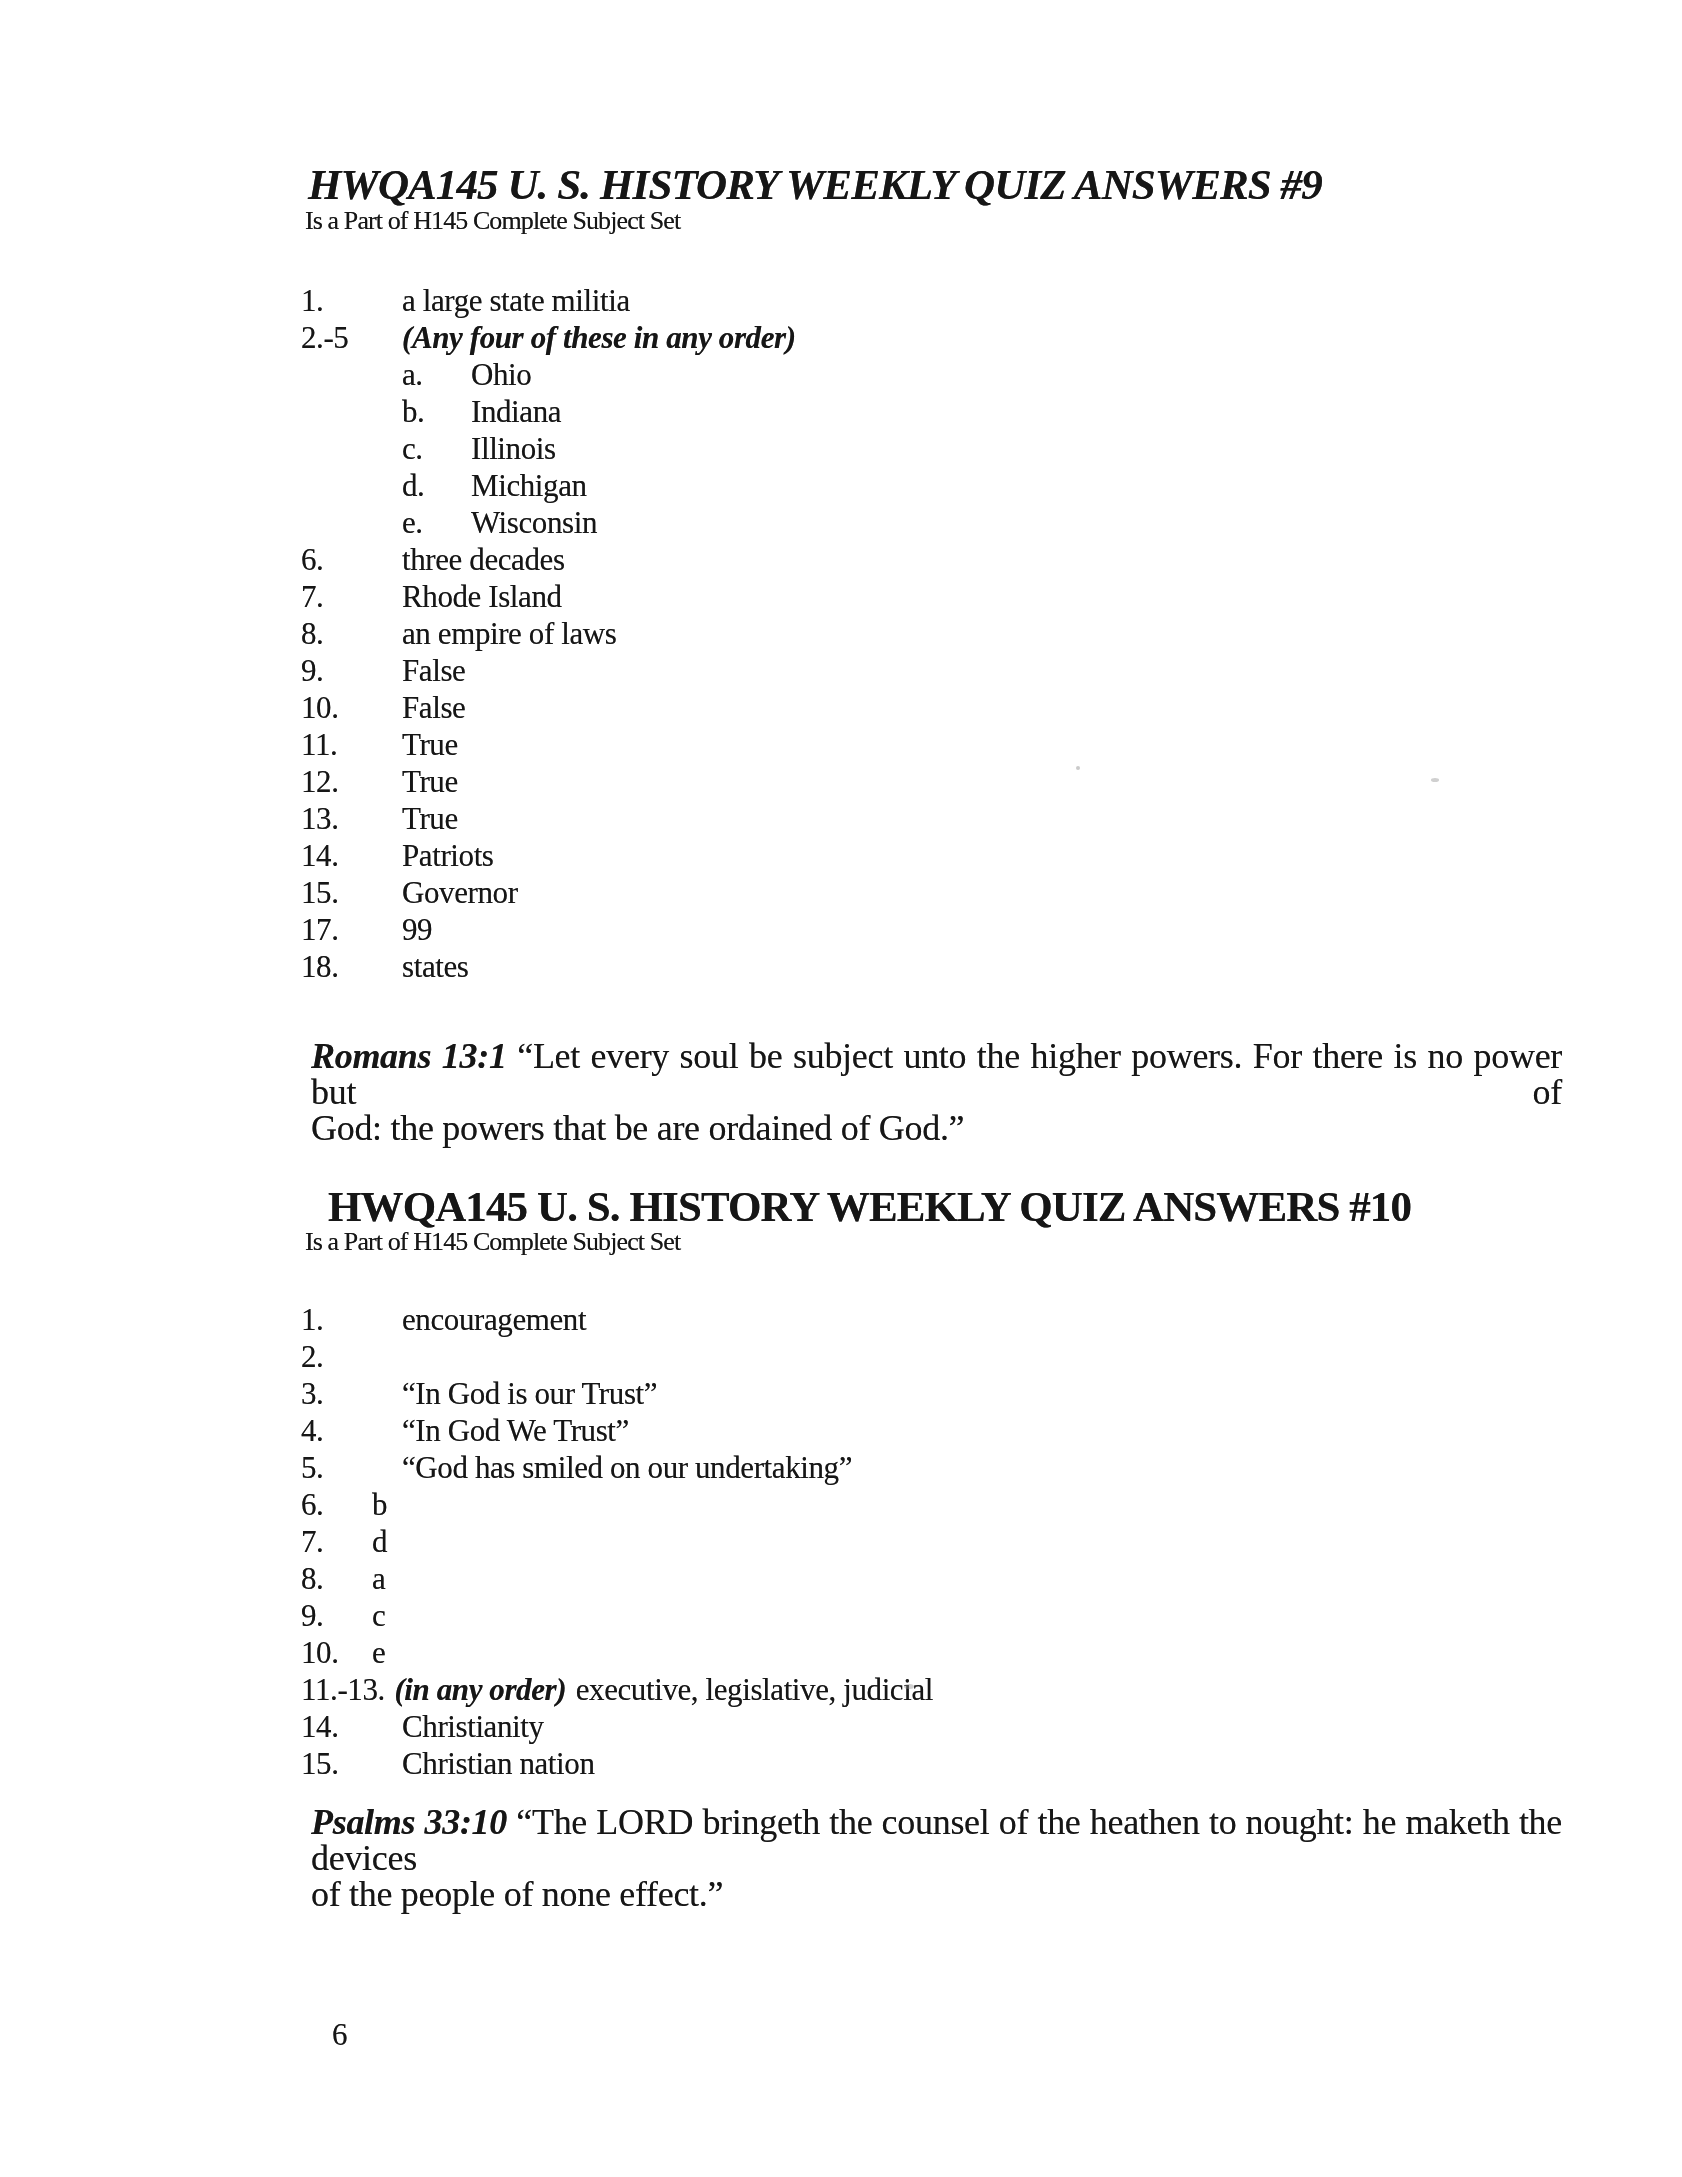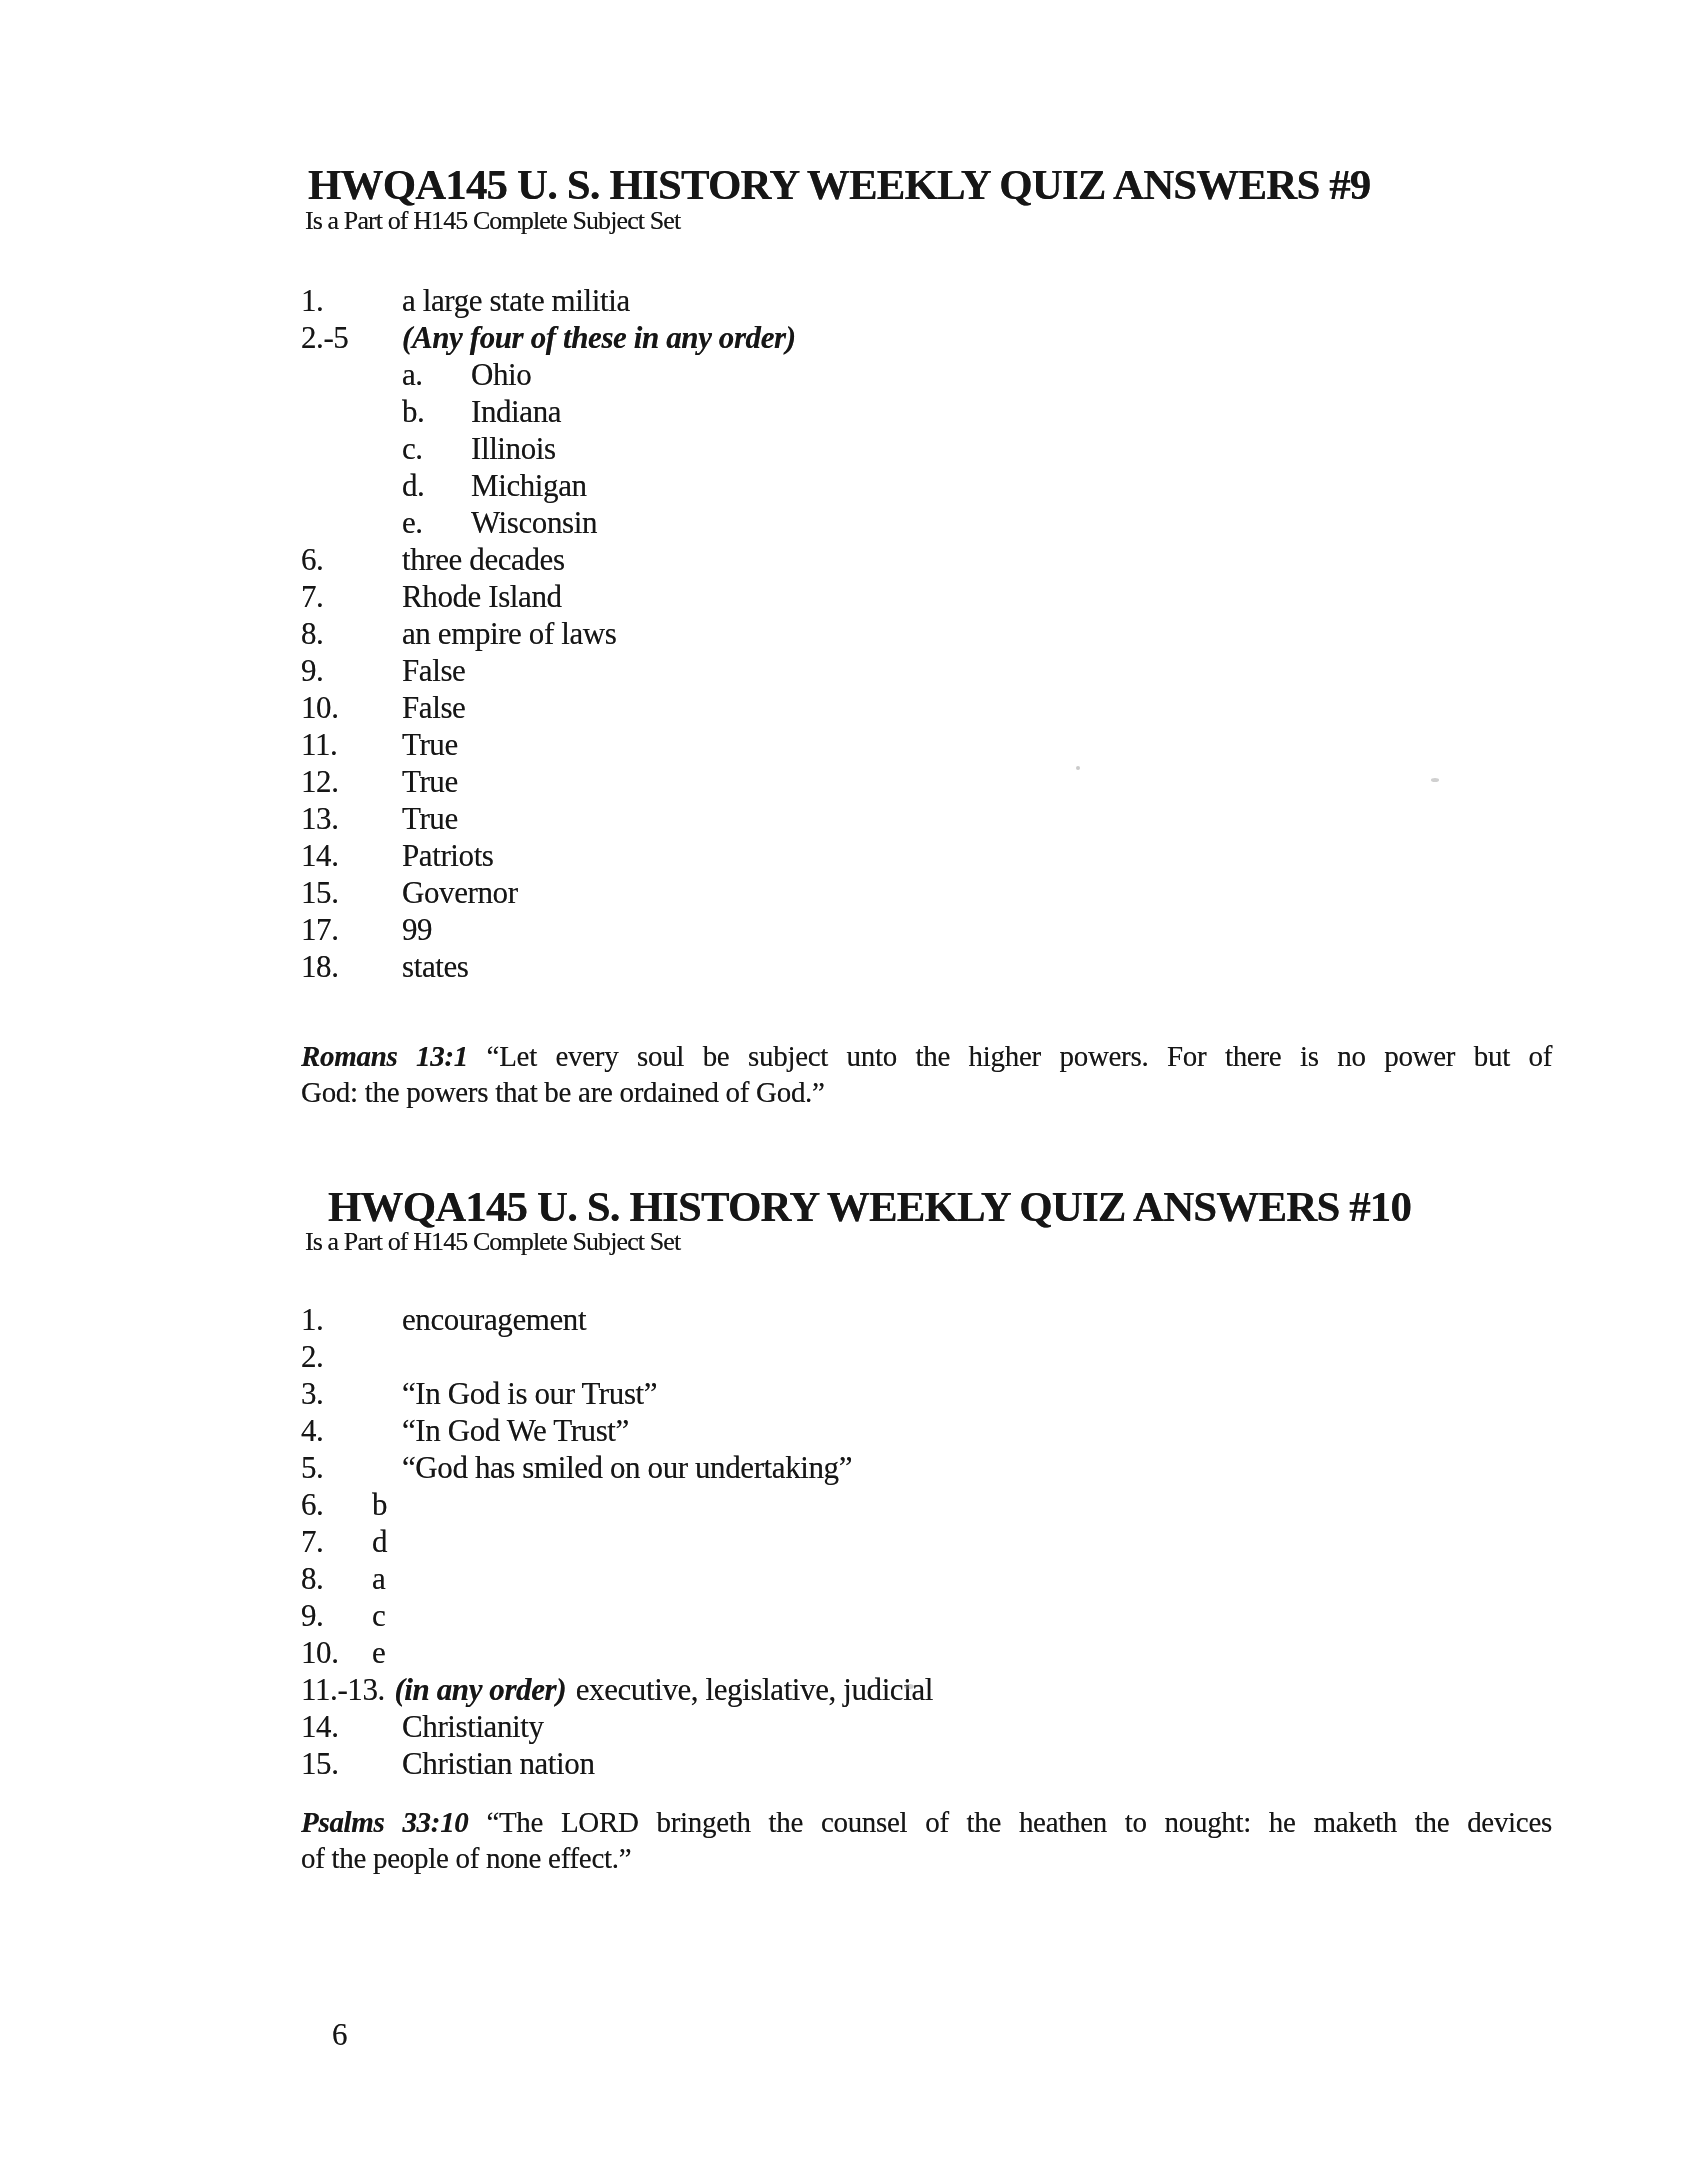--- a/index.html
+++ b/index.html
@@ -1,38 +1,38 @@
 <!DOCTYPE html>
 <html style="font-size:14px"><head>
 <meta charset="utf-8">
 <style>
   html,body{margin:0;padding:0;background:#ffffff;}
   body{width:1683px;height:2177px;position:relative;font-family:"Liberation Serif",serif;color:#161616;}
   .sheet{position:absolute;inset:0;background:#ffffff;overflow:hidden;}
   .t{position:absolute;left:308px;font-size:43px;font-weight:bold;letter-spacing:-0.9px;line-height:1;white-space:nowrap;
      text-shadow:0 0 0.5px rgba(10,10,10,.7);}
-  #title1{top:163px;}
+  #title1{top:163px;font-style:italic;}
   #title2{top:1185px;margin-left:20px;}
   .st{position:absolute;left:305px;font-size:26px;letter-spacing:-0.9px;line-height:1;white-space:nowrap;
       text-shadow:0 0 0.3px rgba(10,10,10,.6);}
   #subtitle1{top:208px;}
   #subtitle2{top:1229px;}
   .list{position:absolute;left:301px;font-size:31px;line-height:37px;letter-spacing:-0.4px;
         text-shadow:0 0 0.3px rgba(10,10,10,.55);}
   #list1{top:282px;}
   #list2{top:1301px;}
   .row{display:flex;}
   .num{flex:0 0 101px;}
   .row.sub{padding-left:101px;}
   .row.sub .num{flex-basis:69px;}
   .row.tight .num{flex-basis:71px;}
   .row.flow{gap:9.5px;}
   .row.flow .num{flex:none;width:auto;}
   .it{font-style:italic;font-weight:bold;}
-  .verse{position:absolute;left:301px;width:1251px;font-size:29px;line-height:36px;letter-spacing:-0.3px;
+  .verse{position:absolute;left:311px;width:1251px;font-size:36px;line-height:36px;letter-spacing:-0.3px;
          text-shadow:0 0 0.3px rgba(10,10,10,.55);}
   #verse1{top:1038px;}
   #verse2{top:1804px;}
   .vl1{text-align:justify;text-align-last:justify;}
   .pageno{position:absolute;left:332px;top:2019px;font-size:31px;line-height:1;
           text-shadow:0 0 0.3px rgba(10,10,10,.55);}
   .speck{position:absolute;background:#8a8a8a;border-radius:50%;}
   #speck1{left:1076px;top:766px;width:4.3px;height:4.3px;opacity:.45;}
   #speck2{left:1431px;top:778px;width:7.8px;height:3.5px;opacity:.4;}
   #speck3{left:904px;top:1684px;width:9.5px;height:5.2px;opacity:.4;}

